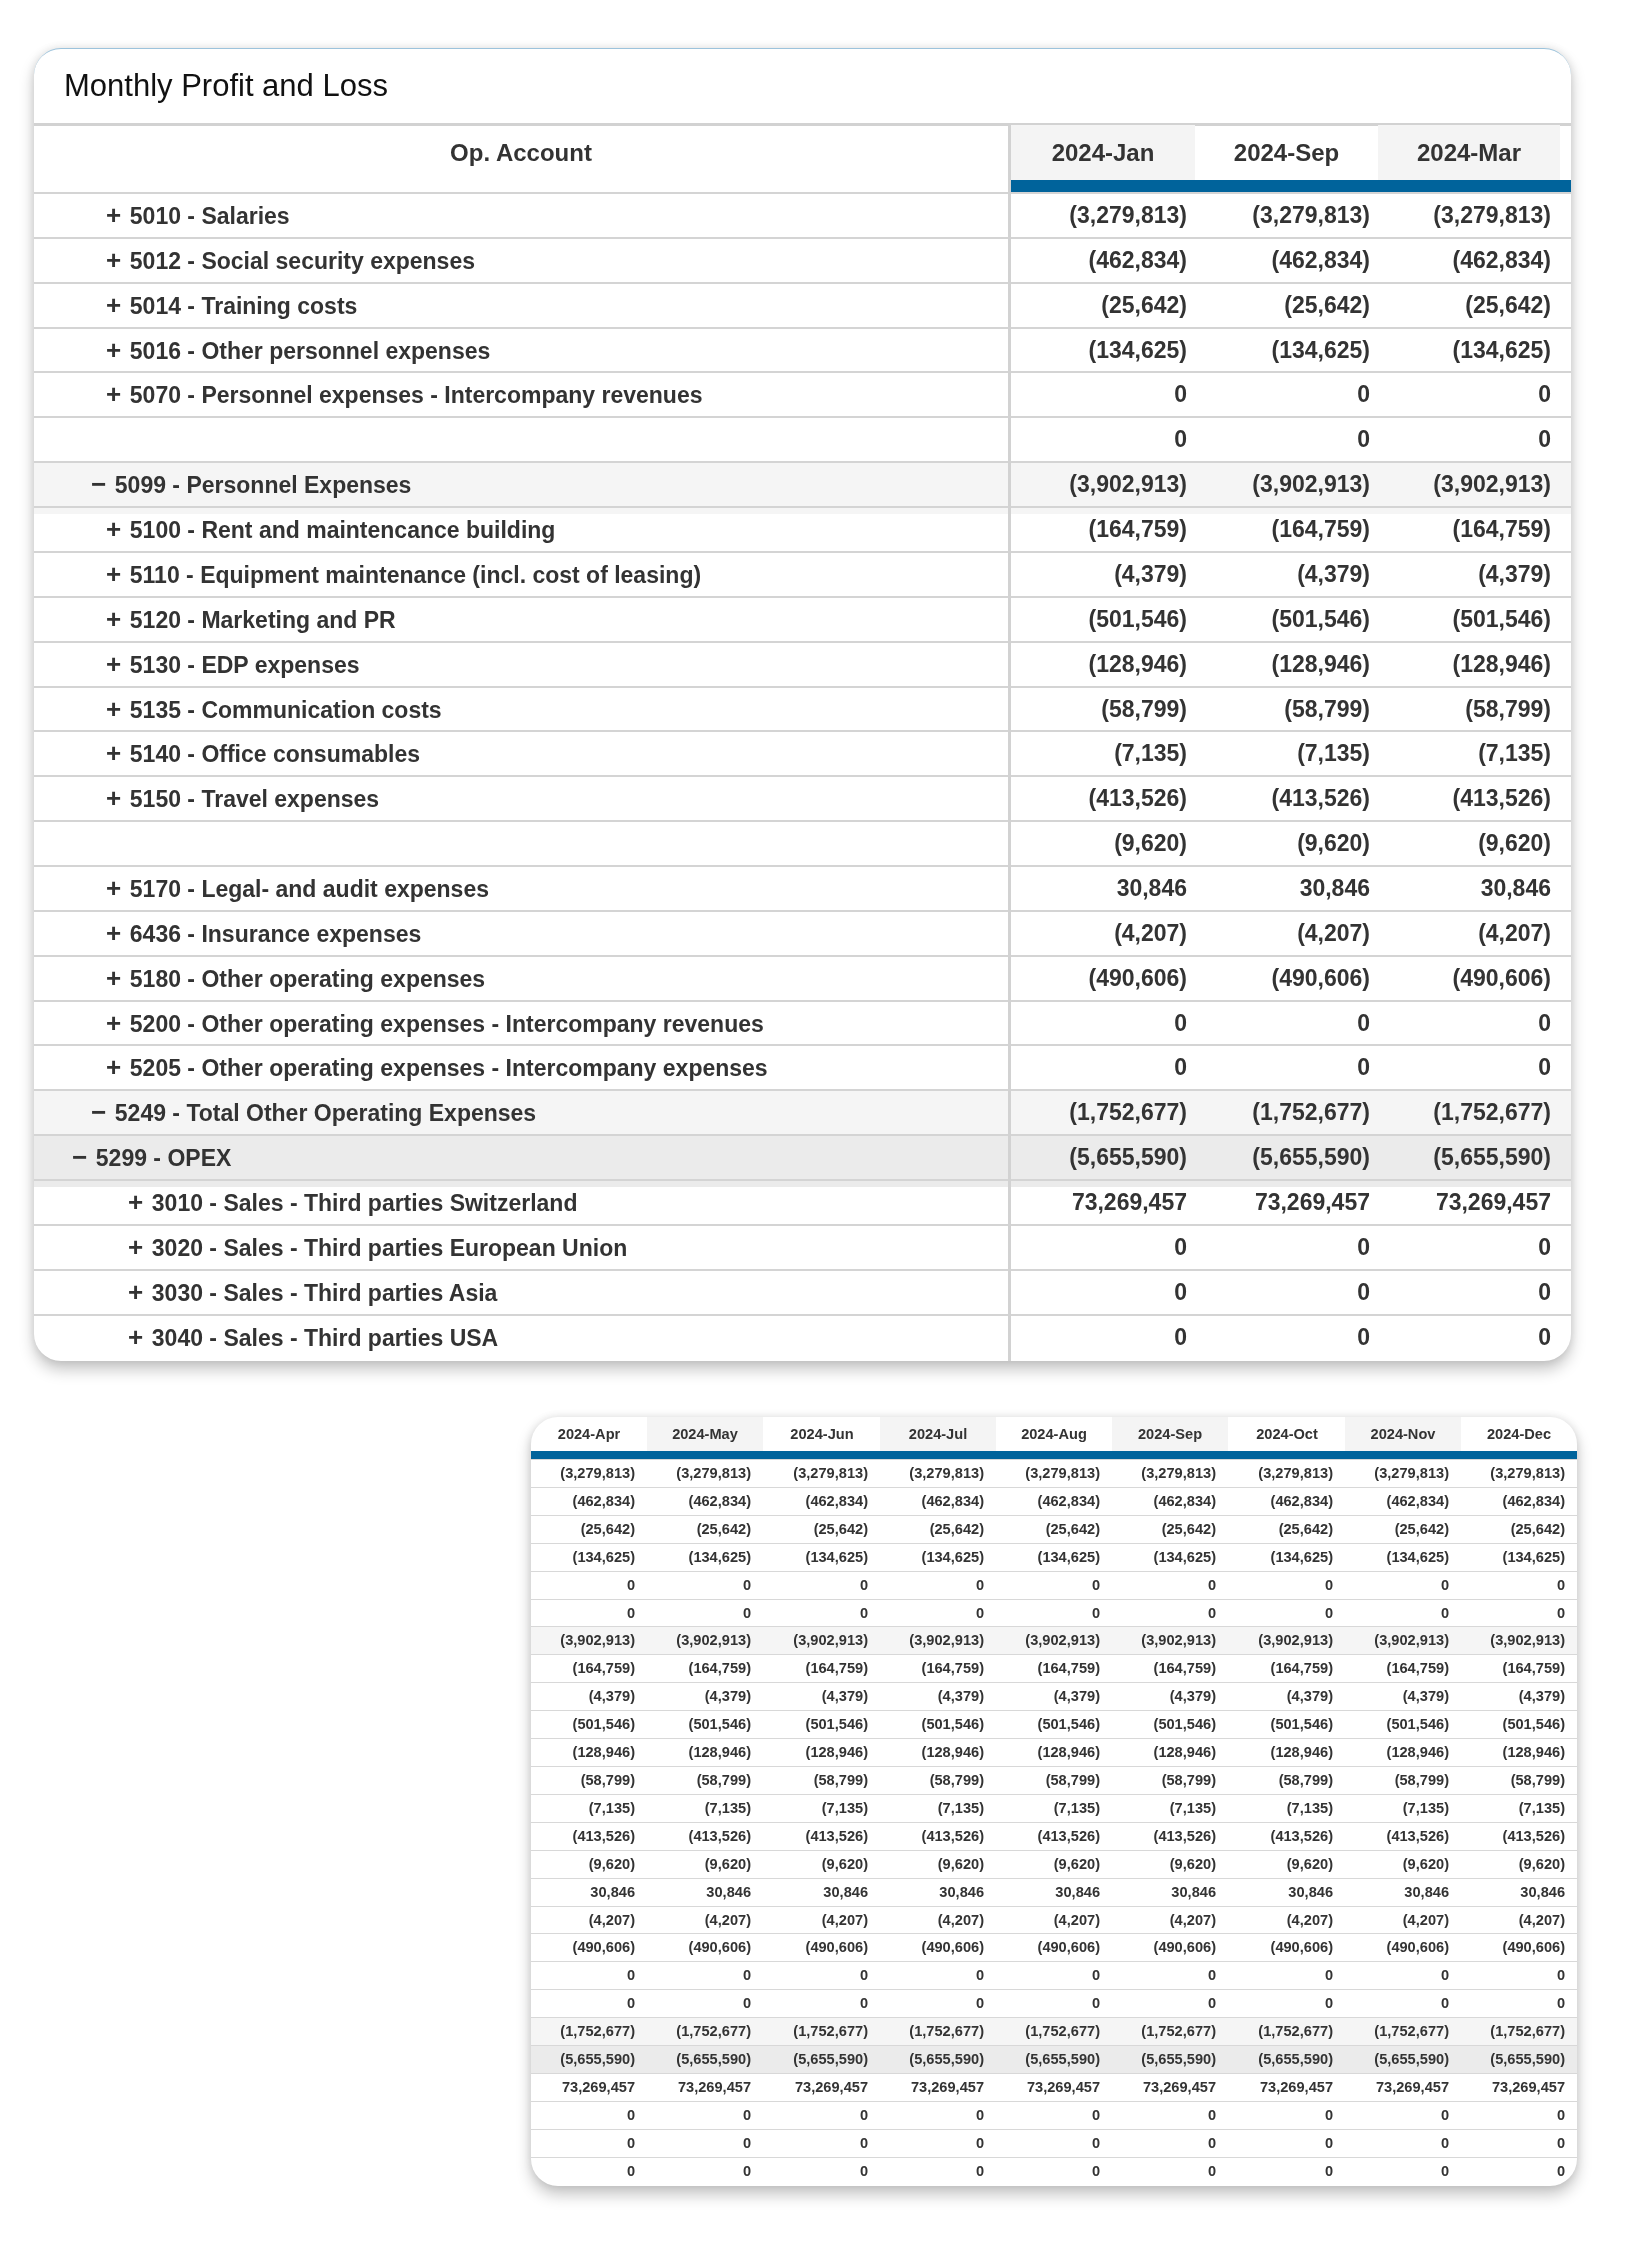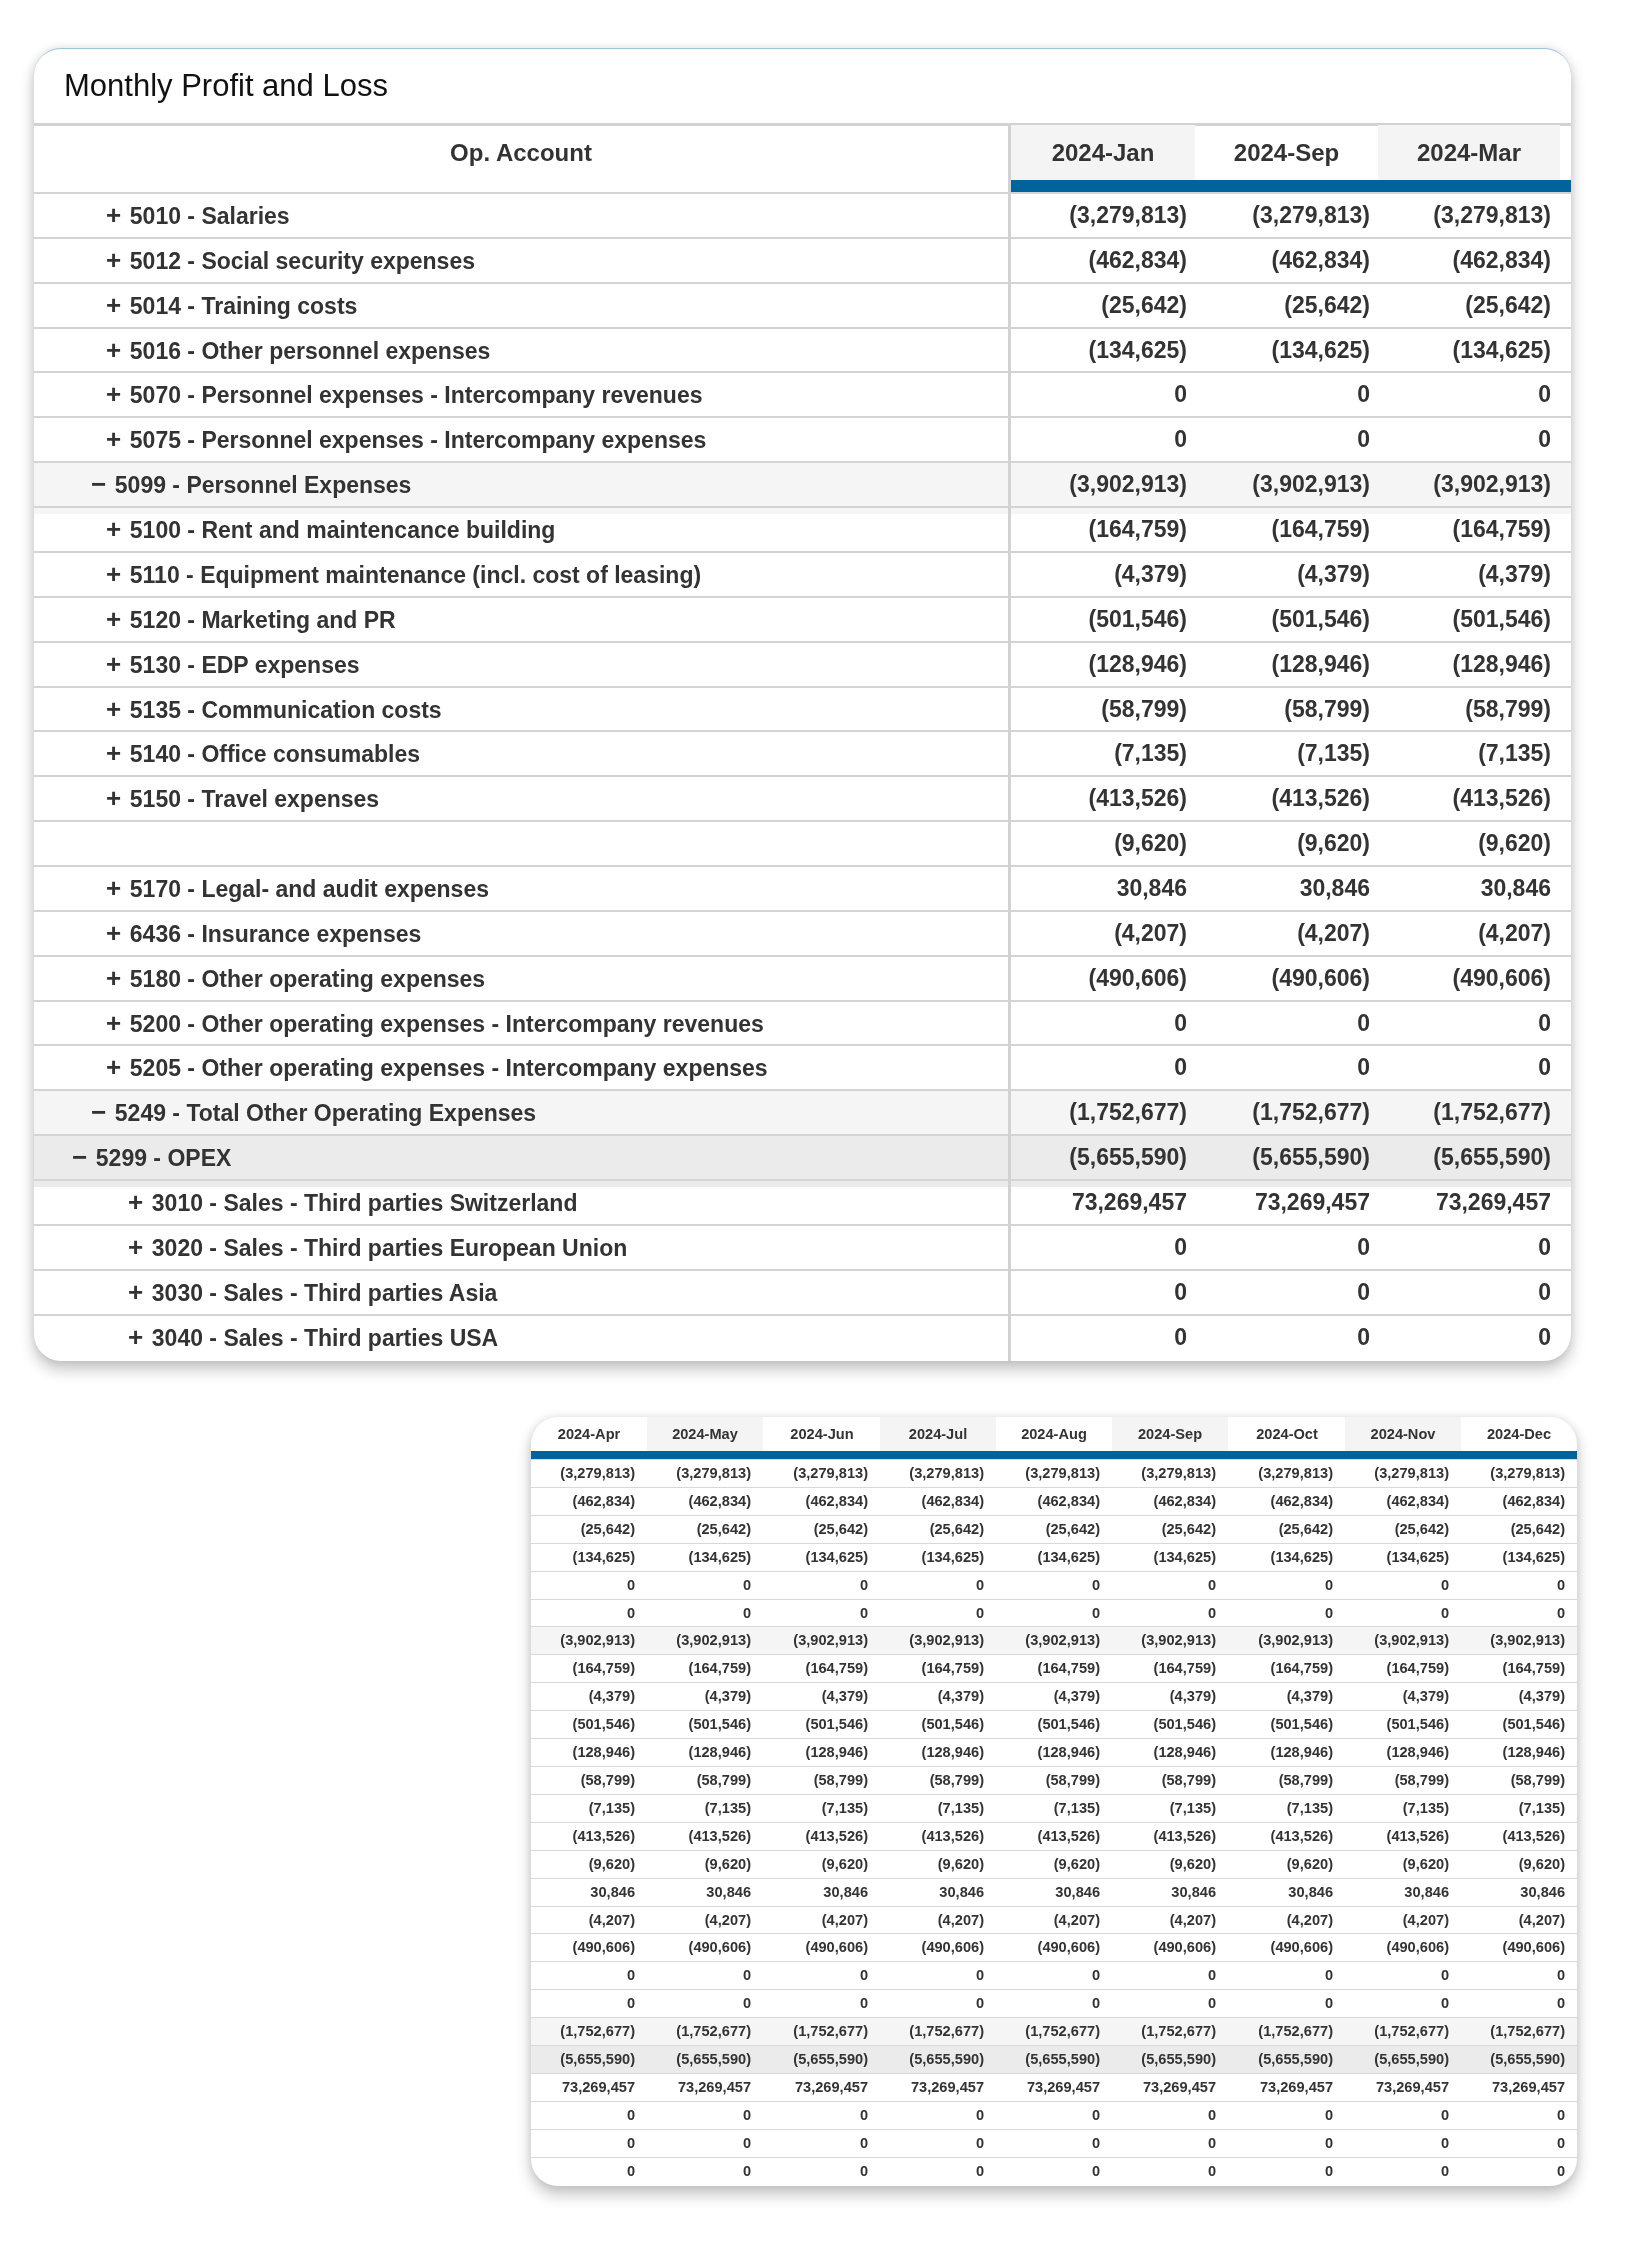--- a/index.html
+++ b/index.html
@@ -65,21 +65,20 @@
         <div class="val" style="left: 1161px; width: 175px;">(134,625)</div>
         <div class="val" style="left: 1344px; width: 173px;">(134,625)</div>
       </div>
       <div class="row" style="top: 322px;">
         <div class="acct" style="left: 70px;"><span class="tog">+</span><span>5070 - Personnel expenses - Intercompany revenues</span></div>
         <div class="val" style="left: 977px; width: 176px;">0</div>
         <div class="val" style="left: 1161px; width: 175px;">0</div>
         <div class="val" style="left: 1344px; width: 173px;">0</div>
       </div>
       <div class="row" style="top: 367px;">
-        <div class="acct" style="left: 70px;"><span class="tog">+</span><span>5075 - Personnel expenses - Intercompany expenses</span></div>
         <div class="val" style="left: 977px; width: 176px;">0</div>
         <div class="val" style="left: 1161px; width: 175px;">0</div>
         <div class="val" style="left: 1344px; width: 173px;">0</div>
       </div>
       <div class="row sub1" style="top: 412px;">
         <div class="acct" style="left: 55px;"><span class="tog">−</span><span>5099 - Personnel Expenses</span></div>
         <div class="val" style="left: 977px; width: 176px;">(3,902,913)</div>
         <div class="val" style="left: 1161px; width: 175px;">(3,902,913)</div>
         <div class="val" style="left: 1344px; width: 173px;">(3,902,913)</div>
       </div>

